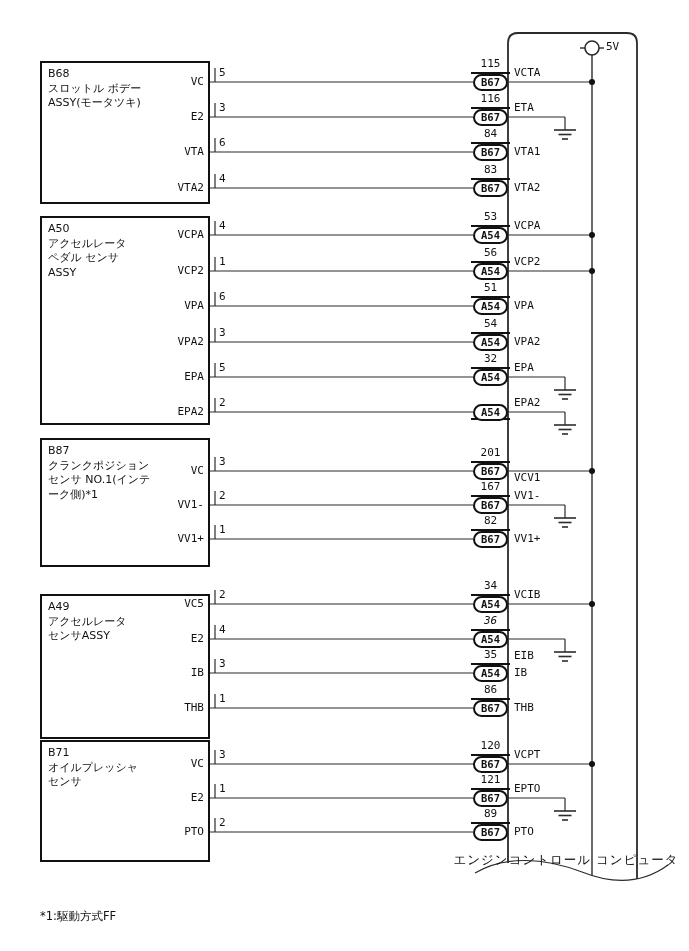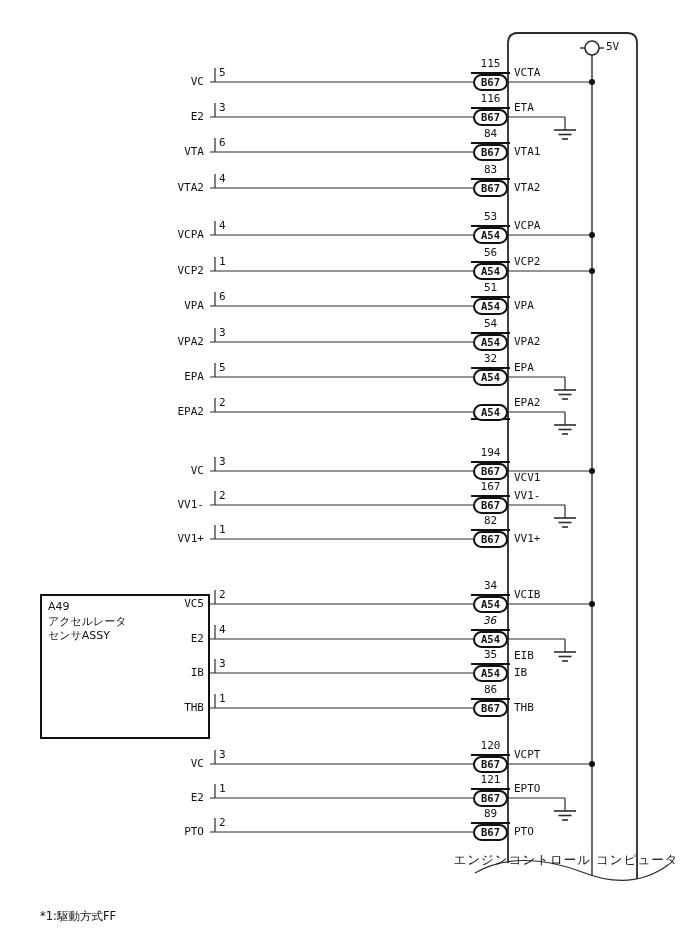--- a/index.html
+++ b/index.html
@@ -122,40 +122,51 @@
       <line x1="562" y1="820" x2="568" y2="820" stroke="#2b2b2b" stroke-width="1.6"></line>
       <line x1="210" y1="832" x2="473" y2="832" stroke="#2b2b2b" stroke-width="1.2"></line>
       <line x1="215" y1="818" x2="215" y2="832" stroke="#2b2b2b" stroke-width="1.2"></line>
     </svg>
 
   <div class="t jp caption" style="left:448px; top:852px; width:236px;">エンジンコントロール コンピュータ</div>
 
   <div class="t jp footnote" style="left:40px; top:909px;">*1:駆動方式FF</div>
 
   <div class="t pwr-label" style="left:606px; top:40px;">5V</div>
+<div class="comp-box" style="left: 40px; top: 61px; width: 170px; height: 143px;">
+      <div class="jp" style="position: absolute; left: 6px; top: 3px; white-space: nowrap;">B68</div>
+      <div class="jp" style="position: absolute; left: 6px; top: 17.6px; white-space: nowrap;">スロットル ボデー</div>
+      <div class="jp" style="position: absolute; left: 6px; top: 32.2px; white-space: nowrap;">ASSY(モータツキ)</div>
+    </div>
     <div class="t mono pin-label" style="left: 60px; top: 74px; width: 144px;">VC</div>
     <div class="t mono pin-no" style="left: 219px; top: 65px;">5</div>
     <div class="t mono term-no" style="left: 471px; top: 57px; width: 39px;">115</div>
     <div class="oval" style="left: 473px; top: 73.5px; width: 35px; height: 17px;">B67</div>
     <div class="t mono signal" style="left: 514px; top: 65px;">VCTA</div>
     <div class="t mono pin-label" style="left: 60px; top: 109px; width: 144px;">E2</div>
     <div class="t mono pin-no" style="left: 219px; top: 100px;">3</div>
     <div class="t mono term-no" style="left: 471px; top: 92px; width: 39px;">116</div>
     <div class="oval" style="left: 473px; top: 108.5px; width: 35px; height: 17px;">B67</div>
     <div class="t mono signal" style="left: 514px; top: 100px;">ETA</div>
     <div class="t mono pin-label" style="left: 60px; top: 144px; width: 144px;">VTA</div>
     <div class="t mono pin-no" style="left: 219px; top: 135px;">6</div>
     <div class="t mono term-no" style="left: 471px; top: 127px; width: 39px;">84</div>
     <div class="oval" style="left: 473px; top: 143.5px; width: 35px; height: 17px;">B67</div>
     <div class="t mono signal" style="left: 514px; top: 144px;">VTA1</div>
     <div class="t mono pin-label" style="left: 60px; top: 180px; width: 144px;">VTA2</div>
     <div class="t mono pin-no" style="left: 219px; top: 171px;">4</div>
     <div class="t mono term-no" style="left: 471px; top: 163px; width: 39px;">83</div>
     <div class="oval" style="left: 473px; top: 179.5px; width: 35px; height: 17px;">B67</div>
     <div class="t mono signal" style="left: 514px; top: 180px;">VTA2</div>
+    <div class="comp-box" style="left: 40px; top: 216px; width: 170px; height: 209px;">
+      <div class="jp" style="position: absolute; left: 6px; top: 3px; white-space: nowrap;">A50</div>
+      <div class="jp" style="position: absolute; left: 6px; top: 17.6px; white-space: nowrap;">アクセルレータ</div>
+      <div class="jp" style="position: absolute; left: 6px; top: 32.2px; white-space: nowrap;">ペダル センサ</div>
+      <div class="jp" style="position: absolute; left: 6px; top: 46.8px; white-space: nowrap;">ASSY</div>
+    </div>
     <div class="t mono pin-label" style="left: 60px; top: 227px; width: 144px;">VCPA</div>
     <div class="t mono pin-no" style="left: 219px; top: 218px;">4</div>
     <div class="t mono term-no" style="left: 471px; top: 210px; width: 39px;">53</div>
     <div class="oval" style="left: 473px; top: 226.5px; width: 35px; height: 17px;">A54</div>
     <div class="t mono signal" style="left: 514px; top: 218px;">VCPA</div>
     <div class="t mono pin-label" style="left: 60px; top: 263px; width: 144px;">VCP2</div>
     <div class="t mono pin-no" style="left: 219px; top: 254px;">1</div>
     <div class="t mono term-no" style="left: 471px; top: 246px; width: 39px;">56</div>
     <div class="oval" style="left: 473px; top: 262.5px; width: 35px; height: 17px;">A54</div>
     <div class="t mono signal" style="left: 514px; top: 254px;">VCP2</div>
@@ -172,23 +183,29 @@
     <div class="t mono pin-label" style="left: 60px; top: 369px; width: 144px;">EPA</div>
     <div class="t mono pin-no" style="left: 219px; top: 360px;">5</div>
     <div class="t mono term-no" style="left: 471px; top: 352px; width: 39px;">32</div>
     <div class="oval" style="left: 473px; top: 368.5px; width: 35px; height: 17px;">A54</div>
     <div class="t mono signal" style="left: 514px; top: 360px;">EPA</div>
     <div class="t mono pin-label" style="left: 60px; top: 404px; width: 144px;">EPA2</div>
     <div class="t mono pin-no" style="left: 219px; top: 395px;">2</div>
     <div class="t mono term-no" style="left: 471px; top: 387px; width: 39px; margin-top: 16px;">55</div>
     <div class="oval" style="left: 473px; top: 403.5px; width: 35px; height: 17px;">A54</div>
     <div class="t mono signal" style="left: 514px; top: 395px;">EPA2</div>
+    <div class="comp-box" style="left: 40px; top: 438px; width: 170px; height: 129px;">
+      <div class="jp" style="position: absolute; left: 6px; top: 3px; white-space: nowrap;">B87</div>
+      <div class="jp" style="position: absolute; left: 6px; top: 17.6px; white-space: nowrap;">クランクポジション</div>
+      <div class="jp" style="position: absolute; left: 6px; top: 32.2px; white-space: nowrap;">センサ NO.1(インテ</div>
+      <div class="jp" style="position: absolute; left: 6px; top: 46.8px; white-space: nowrap;">ーク側)*1</div>
+    </div>
     <div class="t mono pin-label" style="left: 60px; top: 463px; width: 144px;">VC</div>
     <div class="t mono pin-no" style="left: 219px; top: 454px;">3</div>
-    <div class="t mono term-no" style="left: 471px; top: 446px; width: 39px;">194</div>
+    <div class="t mono term-no" style="left: 471px; top: 446px; width: 39px;">201</div>
     <div class="oval" style="left: 473px; top: 462.5px; width: 35px; height: 17px;">B67</div>
     <div class="t mono signal" style="left: 514px; top: 454px; margin-top: 16px;">VCV1</div>
     <div class="t mono pin-label" style="left: 60px; top: 497px; width: 144px;">VV1-</div>
     <div class="t mono pin-no" style="left: 219px; top: 488px;">2</div>
     <div class="t mono term-no" style="left: 471px; top: 480px; width: 39px;">167</div>
     <div class="oval" style="left: 473px; top: 496.5px; width: 35px; height: 17px;">B67</div>
     <div class="t mono signal" style="left: 514px; top: 488px;">VV1-</div>
     <div class="t mono pin-label" style="left: 60px; top: 531px; width: 144px;">VV1+</div>
     <div class="t mono pin-no" style="left: 219px; top: 522px;">1</div>
     <div class="t mono term-no" style="left: 471px; top: 514px; width: 39px;">82</div>
@@ -212,20 +229,25 @@
     <div class="t mono pin-label" style="left: 60px; top: 665px; width: 144px;">IB</div>
     <div class="t mono pin-no" style="left: 219px; top: 656px;">3</div>
     <div class="t mono term-no" style="left: 471px; top: 648px; width: 39px;">35</div>
     <div class="oval" style="left: 473px; top: 664.5px; width: 35px; height: 17px;">A54</div>
     <div class="t mono signal" style="left: 514px; top: 665px;">IB</div>
     <div class="t mono pin-label" style="left: 60px; top: 700px; width: 144px;">THB</div>
     <div class="t mono pin-no" style="left: 219px; top: 691px;">1</div>
     <div class="t mono term-no" style="left: 471px; top: 683px; width: 39px;">86</div>
     <div class="oval" style="left: 473px; top: 699.5px; width: 35px; height: 17px;">B67</div>
     <div class="t mono signal" style="left: 514px; top: 700px;">THB</div>
+    <div class="comp-box" style="left: 40px; top: 740px; width: 170px; height: 122px;">
+      <div class="jp" style="position: absolute; left: 6px; top: 3px; white-space: nowrap;">B71</div>
+      <div class="jp" style="position: absolute; left: 6px; top: 17.6px; white-space: nowrap;">オイルプレッシャ</div>
+      <div class="jp" style="position: absolute; left: 6px; top: 32.2px; white-space: nowrap;">センサ</div>
+    </div>
     <div class="t mono pin-label" style="left: 60px; top: 756px; width: 144px;">VC</div>
     <div class="t mono pin-no" style="left: 219px; top: 747px;">3</div>
     <div class="t mono term-no" style="left: 471px; top: 739px; width: 39px;">120</div>
     <div class="oval" style="left: 473px; top: 755.5px; width: 35px; height: 17px;">B67</div>
     <div class="t mono signal" style="left: 514px; top: 747px;">VCPT</div>
     <div class="t mono pin-label" style="left: 60px; top: 790px; width: 144px;">E2</div>
     <div class="t mono pin-no" style="left: 219px; top: 781px;">1</div>
     <div class="t mono term-no" style="left: 471px; top: 773px; width: 39px;">121</div>
     <div class="oval" style="left: 473px; top: 789.5px; width: 35px; height: 17px;">B67</div>
     <div class="t mono signal" style="left: 514px; top: 781px;">EPTO</div>

